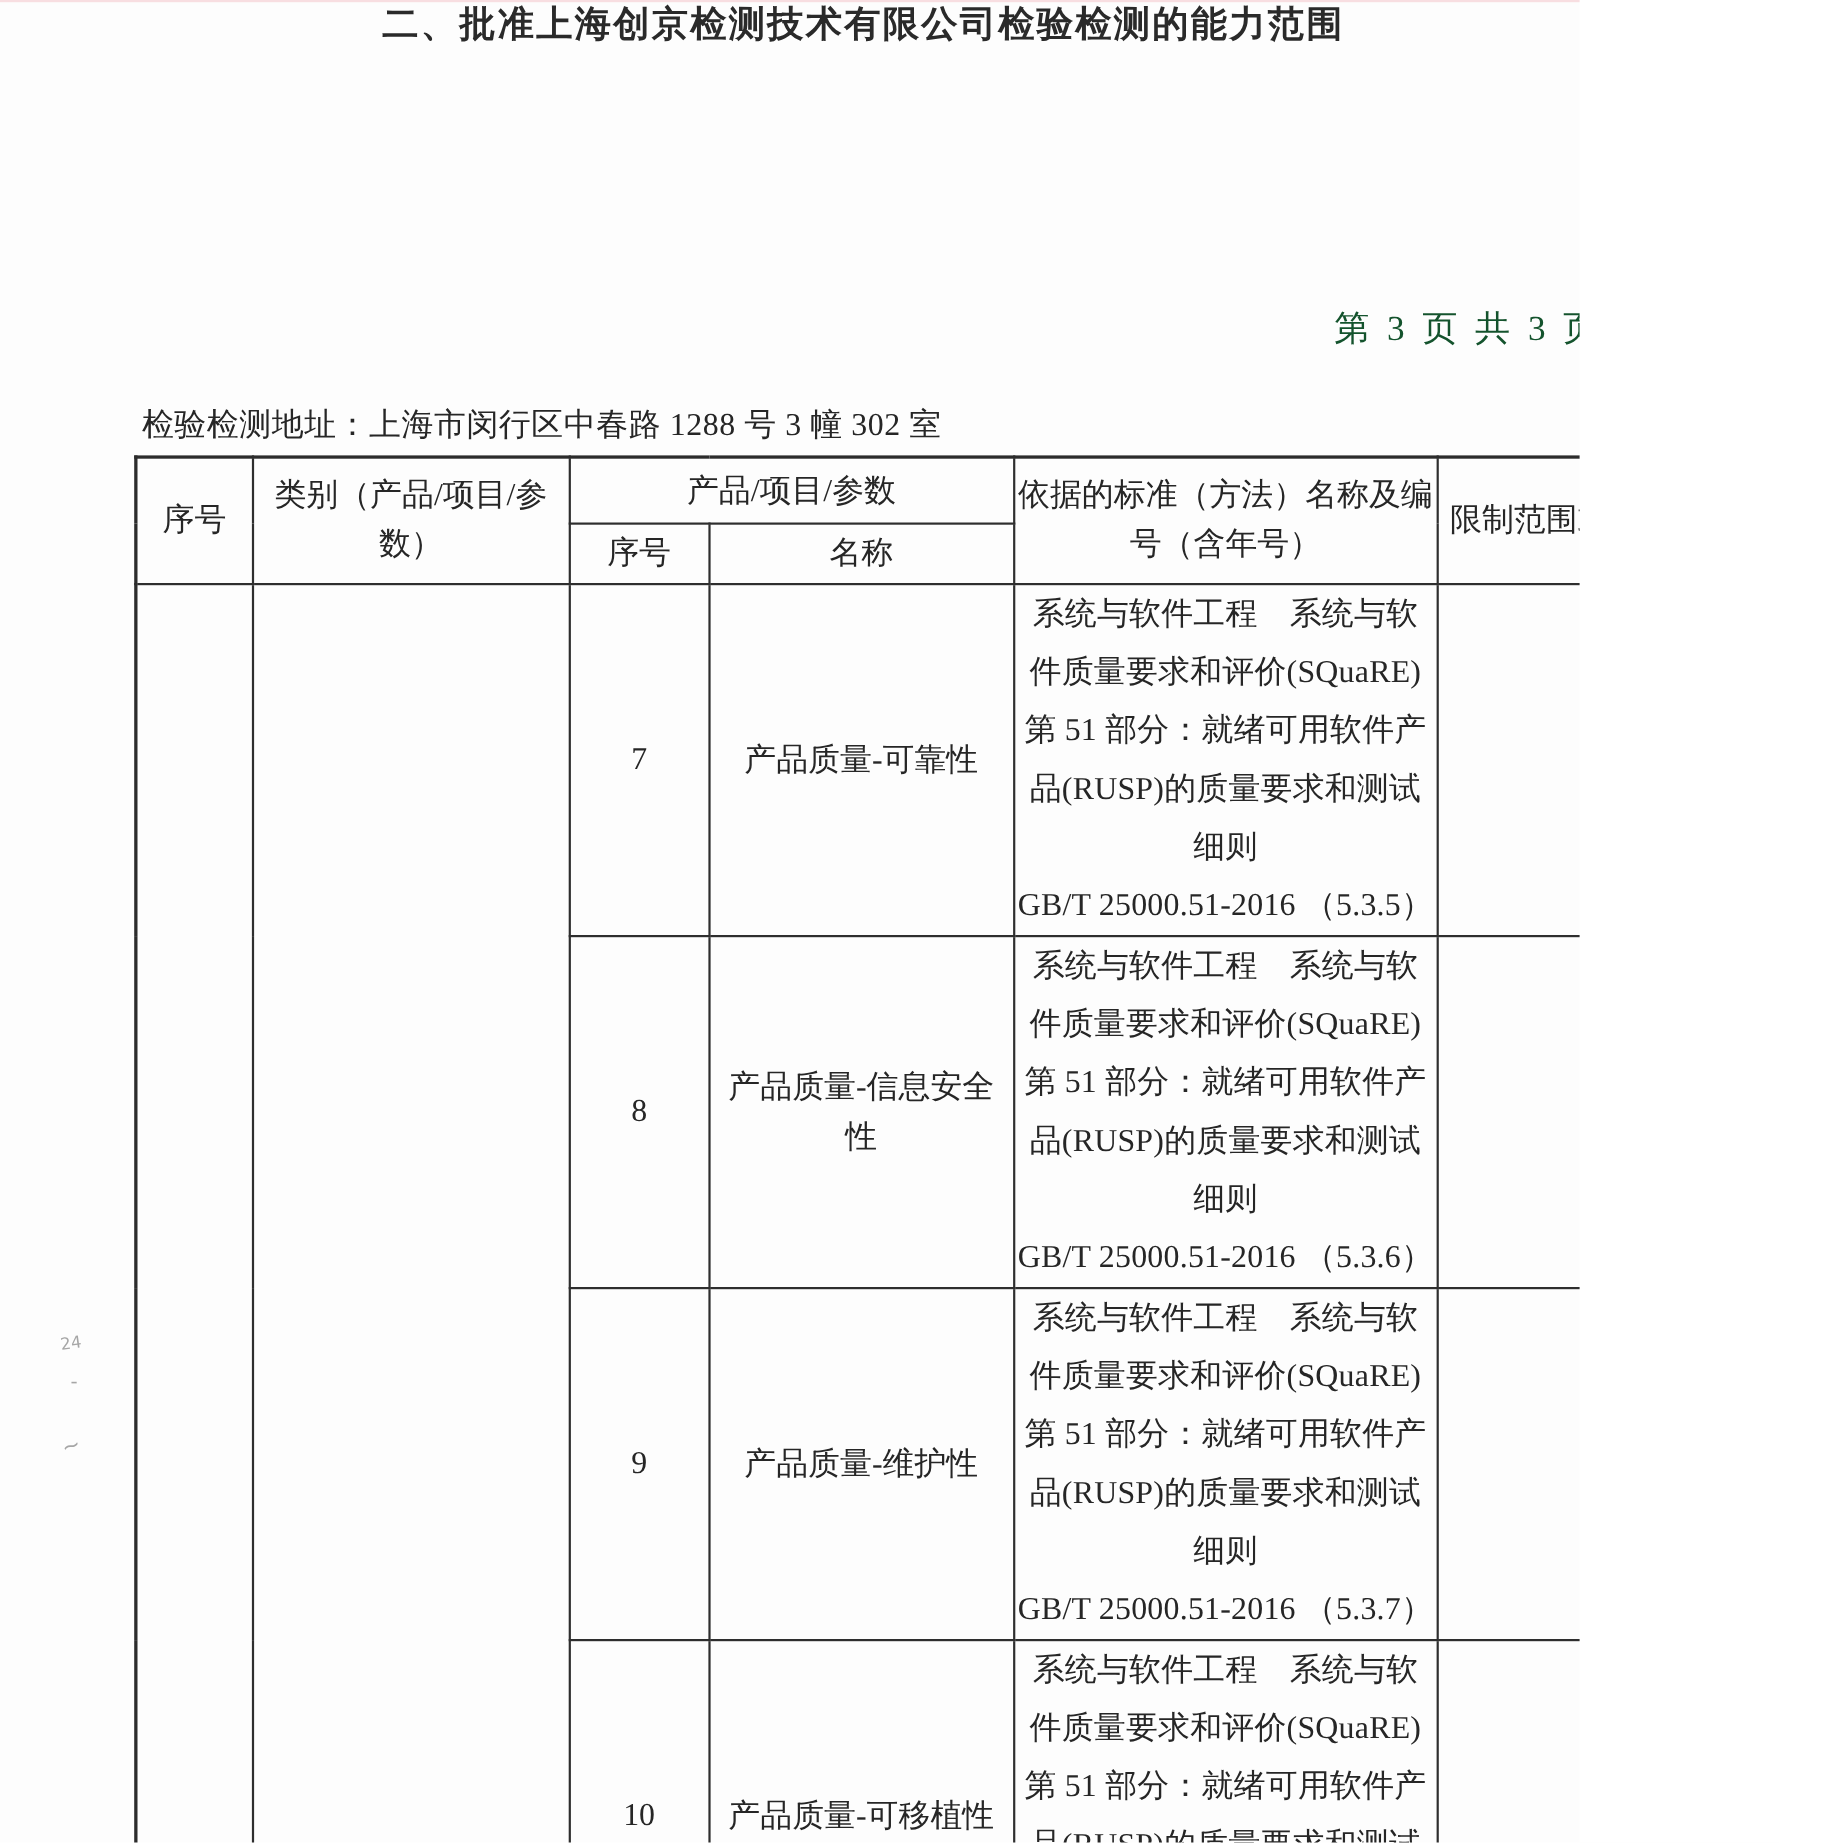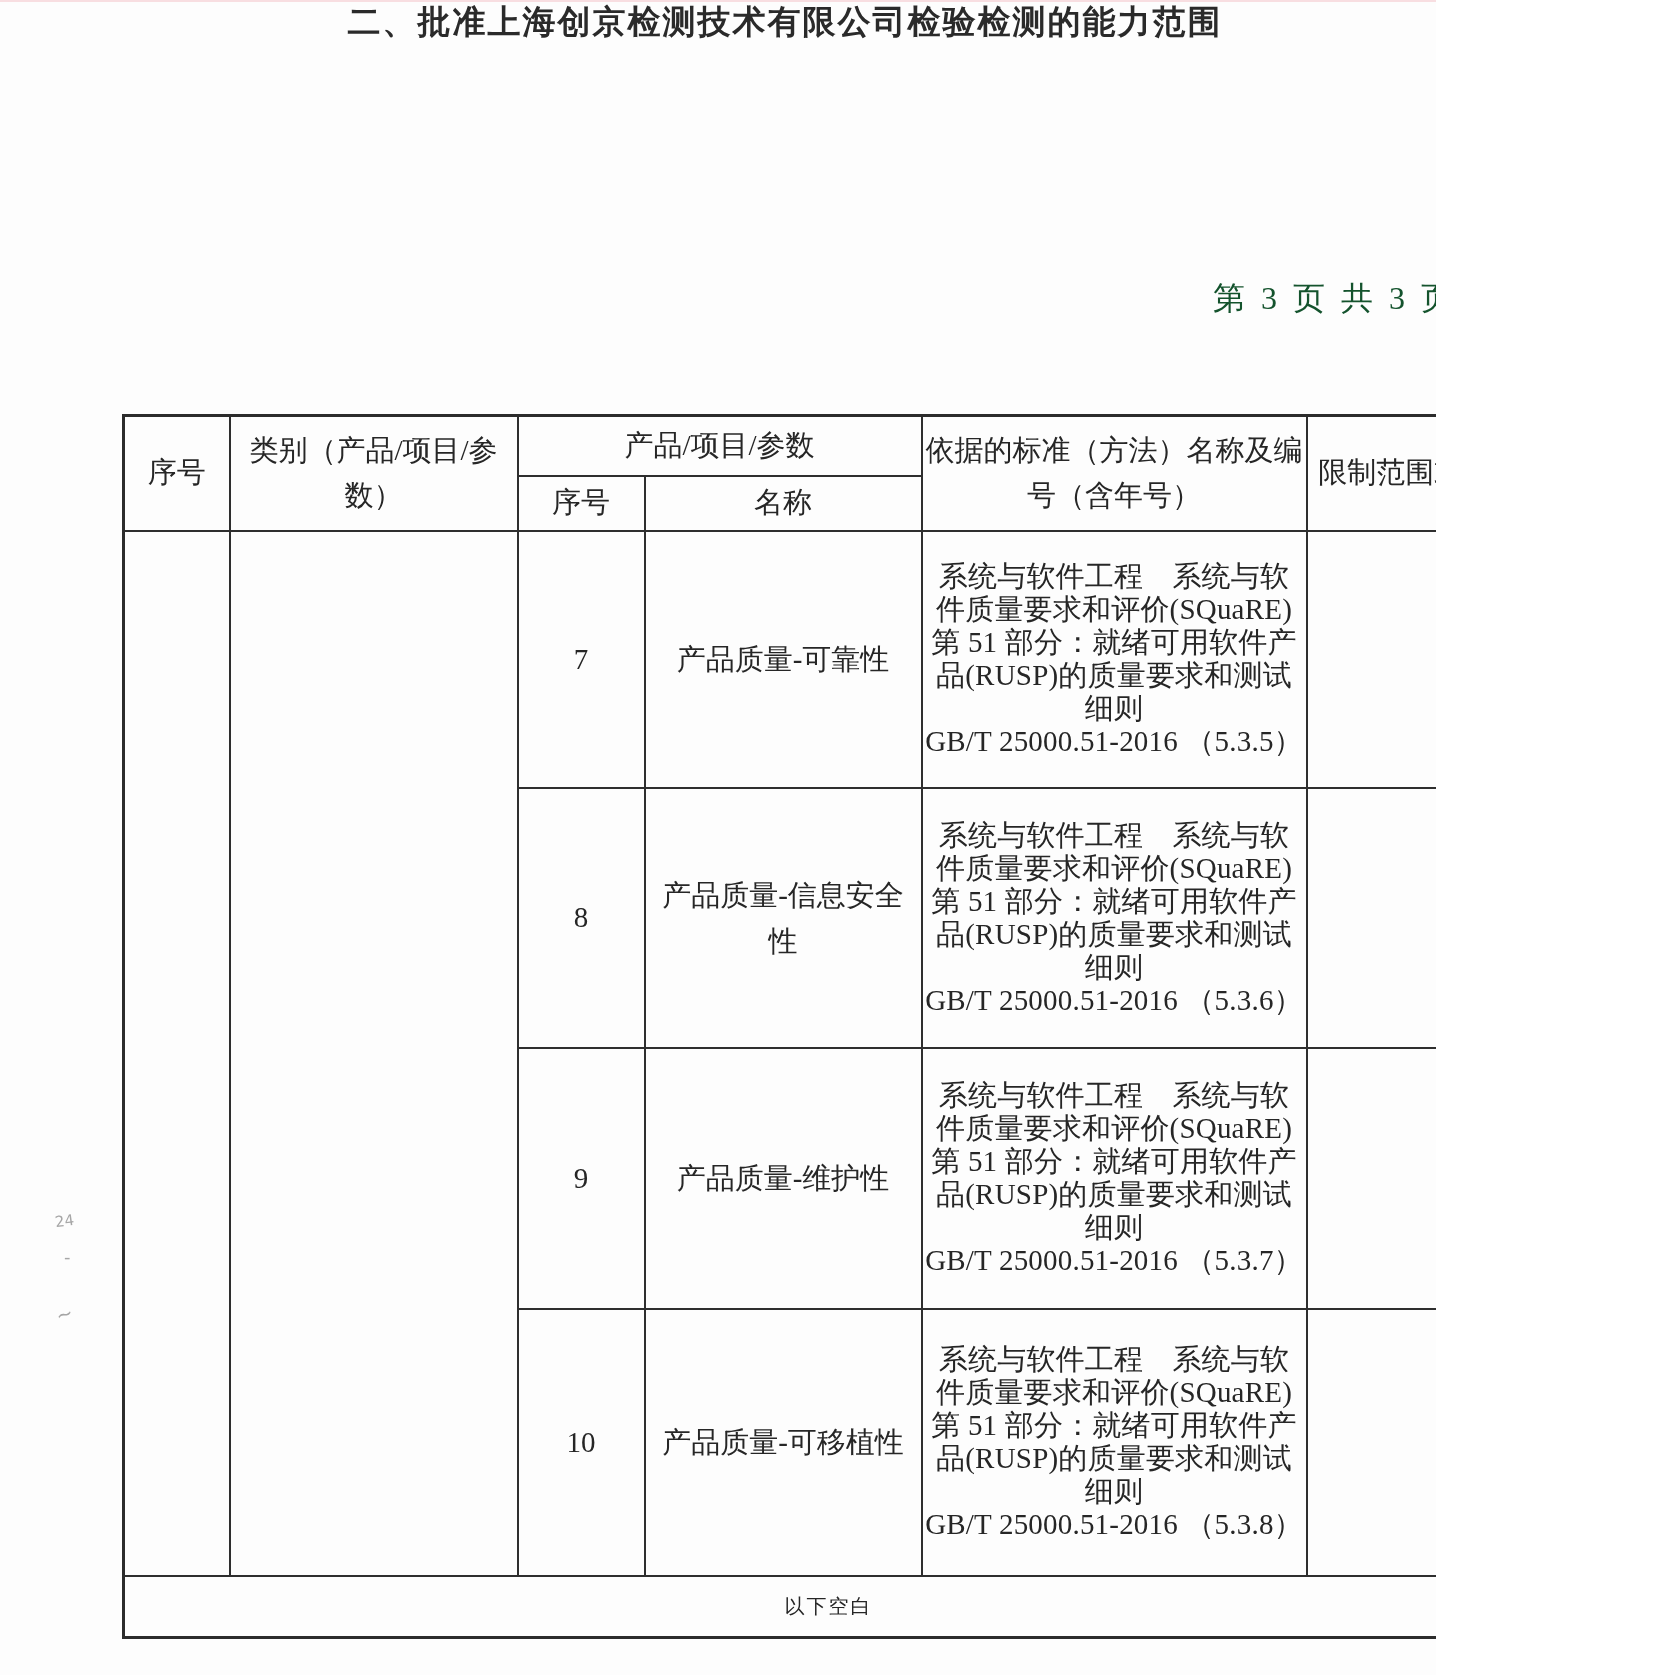--- a/index.html
+++ b/index.html
@@ -67,21 +67,21 @@
   tr.h2 { height: 55px; }
   th.cat-h, th.std-h { line-height: 45px; }
   td.seq-cell { font-size: 29px; }
   td.name-cell {
     text-align: left; vertical-align: middle;
     font-size: 28px; line-height: 46px;
     padding-left: 18px; padding-right: 8px;
   }
   td.std-cell {
     text-align: left; vertical-align: top;
-    font-size: 27px; line-height: 33px;
+    font-size: 27px; line-height: 53px;
     padding: 6px 10px 0 14px;
     letter-spacing: 0.2px;
     margin-left: 26px;
   }
   tr.foot { height: 62px; }
   tr.foot td { font-size: 20px; letter-spacing: 2px; }
   .stamp-svg {
     position: absolute; left: 1540px; top: 788px;
     overflow: visible;
   }
@@ -101,20 +101,21 @@
 
 <div class="page">
 
   <div class="scanline"></div>
 
   <div class="title">二、批准上海创京检测技术有限公司检验检测的能力范围</div>
 
 
   <div class="page-indicator">第 3 页 共 3 页</div>
 
+  <div class="addr-line">检验检测地址：上海市闵行区中春路 1288 号 3 幢 302 室</div>
 
   <table class="cap">
     <colgroup>
       <col style="width:106px">
       <col style="width:288px">
       <col style="width:127px">
       <col style="width:277px">
       <col style="width:385px">
       <col style="width:227px">
     </colgroup>

